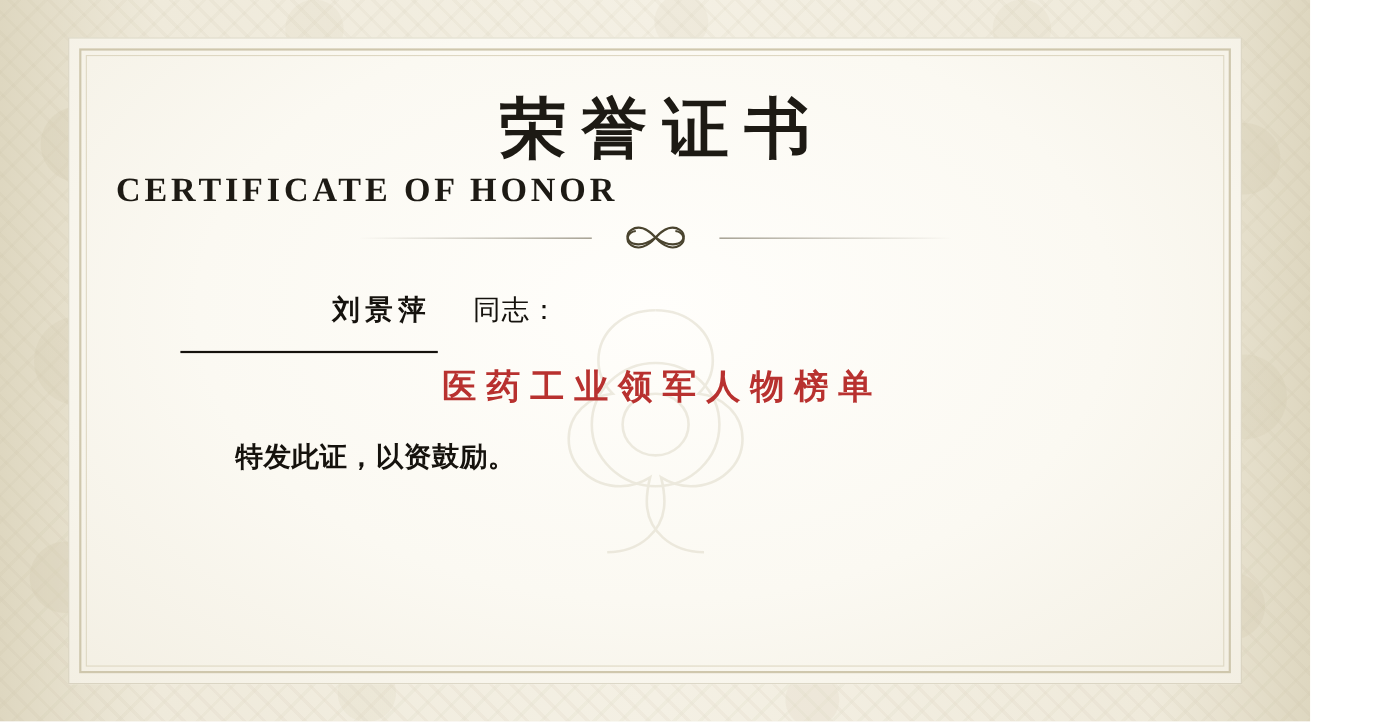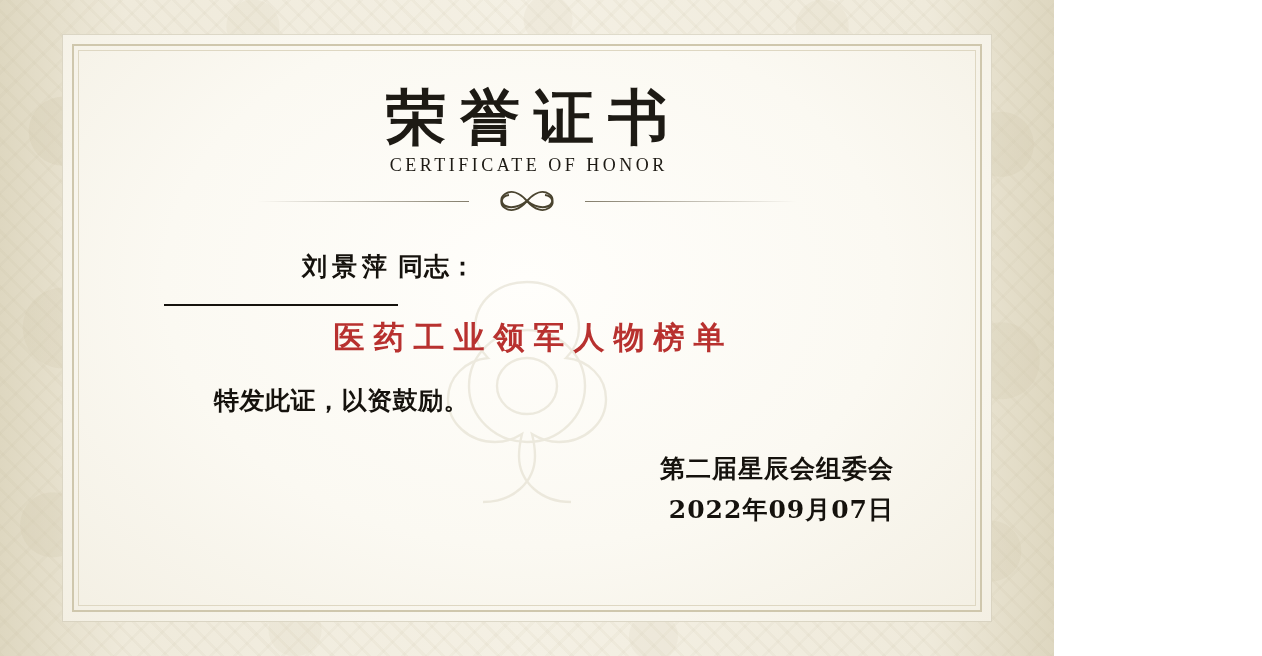--- a/index.html
+++ b/index.html
@@ -2,21 +2,21 @@
 <html lang="zh"><head>
 <meta charset="utf-8">
 <style>
   html, body {
     margin: 0;
     padding: 0;
     background: #ffffff;
   }
   #certificate {
     position: relative;
-    width: 1054px;
+    width: 1191px;
     height: 656px;
     overflow: hidden;
     font-family: "Liberation Serif", "DejaVu Serif", serif;
     background:
       radial-gradient(ellipse at 50% 45%, #fdfcf8 0%, #f6f3e9 45%, #efeadb 72%, #e7e1cf 100%);
   }
 
   
   .outer-band {
     position: absolute;
@@ -94,25 +94,25 @@
     margin-top: 34px;
     font-family: "DejaVu Serif", "Liberation Serif", serif;
     font-size: 60px;
     font-weight: 700;
     letter-spacing: 14px;
     text-indent: 14px;
     color: #1d1a14;
     line-height: 1.05;
   }
   .title-en {
-    text-align: center;
+    text-align: left;
     margin-top: 6px;
     font-family: "Liberation Serif", "DejaVu Serif", serif;
-    font-size: 18px;
-    font-weight: 400;
+    font-size: 31px;
+    font-weight: 700;
     letter-spacing: 3.5px;
     text-indent: 3.5px;
     color: #1d1a14;
   }
 
   .divider {
     position: relative;
     margin: 12px auto 0;
     width: 540px;
     height: 26px;
@@ -152,21 +152,22 @@
     display: inline-block;
     min-width: 186px;
     padding: 0 6px 12px 42px;
     border-bottom: 2px solid #15120d;
     letter-spacing: 5px;
     font-weight: 700;
     text-align: right;
   }
   .recipient-suffix {
     letter-spacing: 1px;
-    font-weight: 700;
+    font-weight: 400;
+    margin-left: 32px;
   }
   .para {
     margin-top: 8px;
     letter-spacing: .5px;
     font-weight: 700;
   }
   .para .indent { display: inline-block; width: 50px; }
   .award {
     margin-top: 6px;
     text-align: center;
@@ -240,20 +241,16 @@
 
 
 
         <div class="award">医药工业领军人物榜单</div>
 
         <div class="closing">
           <span class="indent"></span><span>特发此证，以资鼓励。</span>
         </div>
       </div>
 
-      <div class="signature">
-        <div class="sign-org">第二届星辰会组委会</div>
-        <div class="sign-date">2022年09月07日</div>
-      </div>
 
     </div>
   </div>
 </div>
 
 </body></html>

